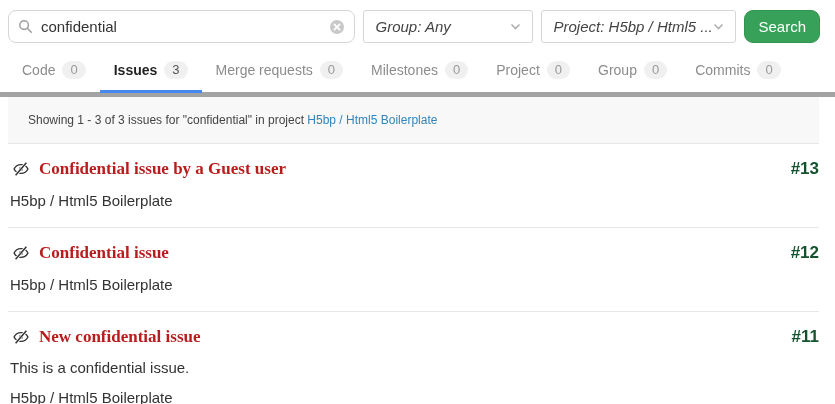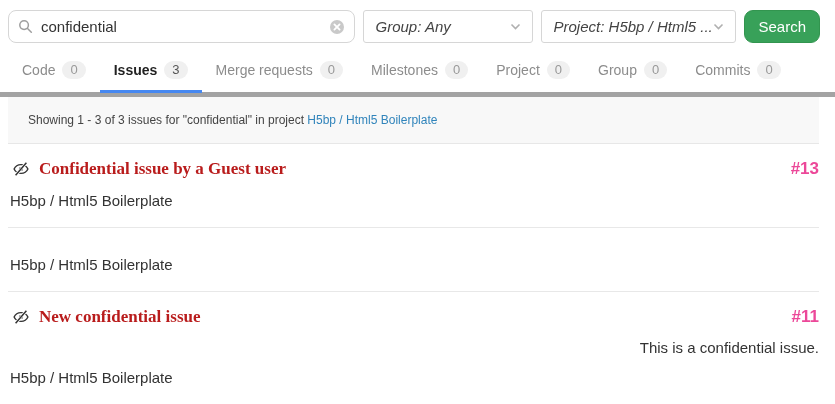--- a/index.html
+++ b/index.html
@@ -91,22 +91,22 @@
   .result:last-child { border-bottom: none; }
   .result-head {
     display: flex; align-items: center; justify-content: space-between;
   }
   .result-head .left { display: flex; align-items: center; gap: 9px; padding-left: 4px; }
   .eye-slash { width: 18px; height: 16px; display: inline-block; flex: none; }
   .result-title {
     font-size: 17px; font-weight: bold; color: #b91c1c;
     text-decoration: none; cursor: pointer; line-height: 20px; font-family: Liberation Serif, serif;
   }
-  .issue-number { font-size: 17px; font-weight: bold; color: #ec4899; }
-  .result-desc { font-size: 15px; color: #333; margin-top: 12px; padding-left: 2px; line-height: 17px; text-align: right; }
+  .issue-number { font-size: 17px; font-weight: bold; color: #14532d; }
+  .result-desc { font-size: 15px; color: #333; margin-top: 12px; padding-left: 2px; line-height: 17px; }
   .result-project { font-size: 15px; color: #333; margin-top: 13px; padding-left: 2px; line-height: 17px; }
 </style>
 </head>
 <body>
 
 <div class="topbar">
   <div class="search-box">
     <span style="display:flex;">
       <svg width="15" height="15" viewBox="0 0 16 16">
         <circle cx="6.5" cy="6.5" r="4.6" fill="none" stroke="#9e9e9e" stroke-width="1.6"></circle>
@@ -194,20 +194,34 @@
           </svg>
         </span>
         <a class="result-title">Confidential issue by a Guest user</a>
       </div>
       <span class="issue-number">#13</span>
     </div>
     <div class="result-project">H5bp / Html5 Boilerplate</div>
   </div>
 
   <div class="result">
+    <div class="result-head">
+      <div class="left">
+        <span class="eye-slash">
+          <svg width="18" height="16" viewBox="0 0 16 16">
+            <path d="M8 3.6 C4.9 3.6 2.3 5.3 1.1 8 C2.3 10.7 4.9 12.4 8 12.4 C11.1 12.4 13.7 10.7 14.9 8 C13.7 5.3 11.1 3.6 8 3.6 Z" fill="none" stroke="#333" stroke-width="1.4"></path>
+            <circle cx="8" cy="8" r="2.1" fill="#333"></circle>
+            <line x1="2.6" y1="14.2" x2="13.4" y2="1.8" stroke="#fff" stroke-width="3"></line>
+            <line x1="2.6" y1="14.2" x2="13.4" y2="1.8" stroke="#333" stroke-width="1.5"></line>
+          </svg>
+        </span>
+        <a class="result-title">Confidential issue</a>
+      </div>
+      <span class="issue-number">#12</span>
+    </div>
     <div class="result-project">H5bp / Html5 Boilerplate</div>
   </div>
 
   <div class="result">
     <div class="result-head">
       <div class="left">
         <span class="eye-slash">
           <svg width="18" height="16" viewBox="0 0 16 16">
             <path d="M8 3.6 C4.9 3.6 2.3 5.3 1.1 8 C2.3 10.7 4.9 12.4 8 12.4 C11.1 12.4 13.7 10.7 14.9 8 C13.7 5.3 11.1 3.6 8 3.6 Z" fill="none" stroke="#333" stroke-width="1.4"></path>
             <circle cx="8" cy="8" r="2.1" fill="#333"></circle>

